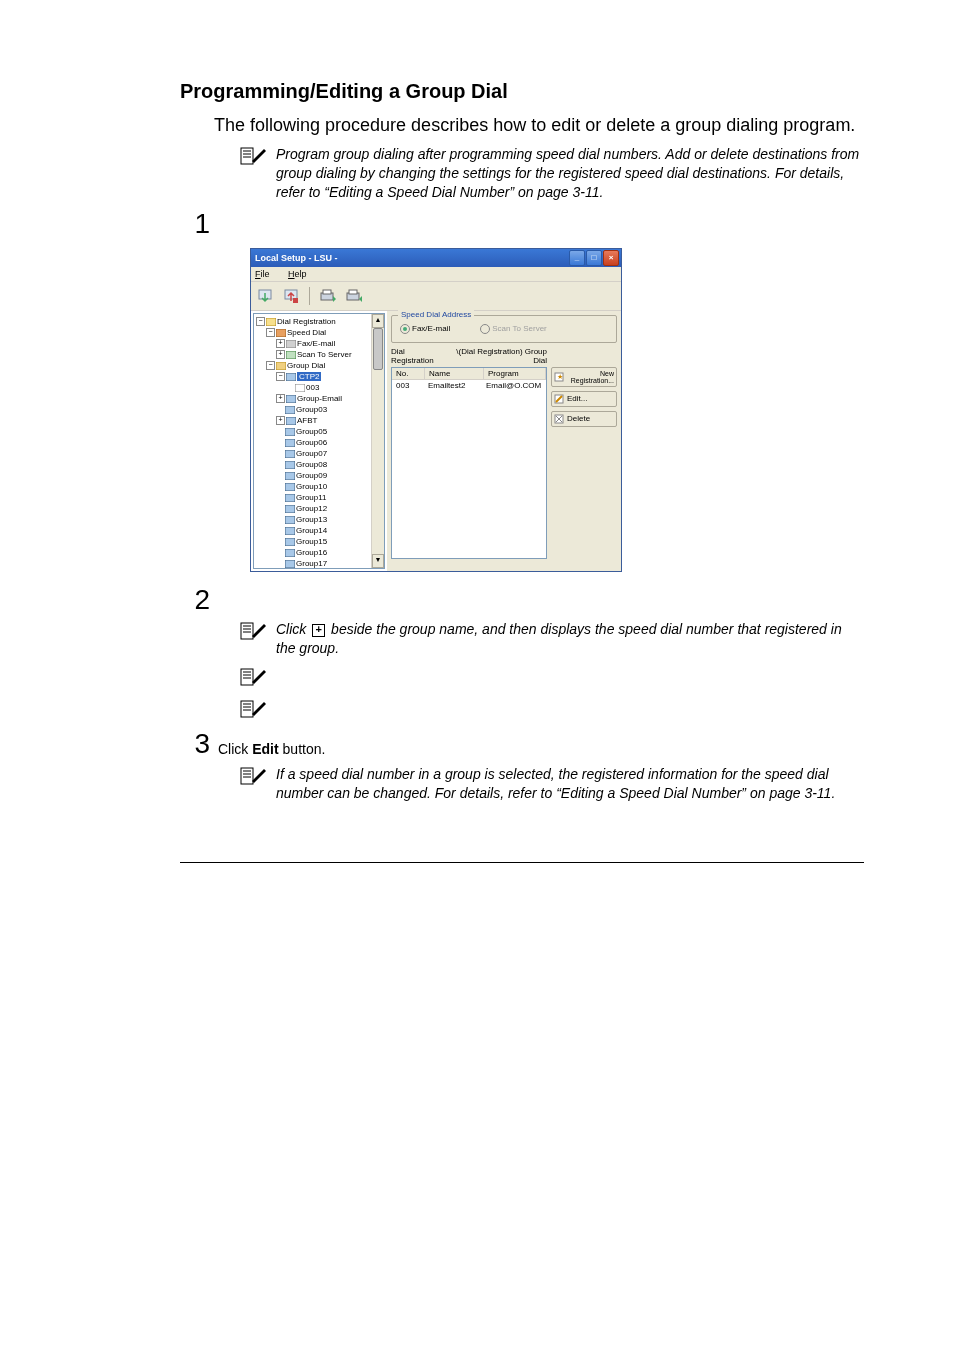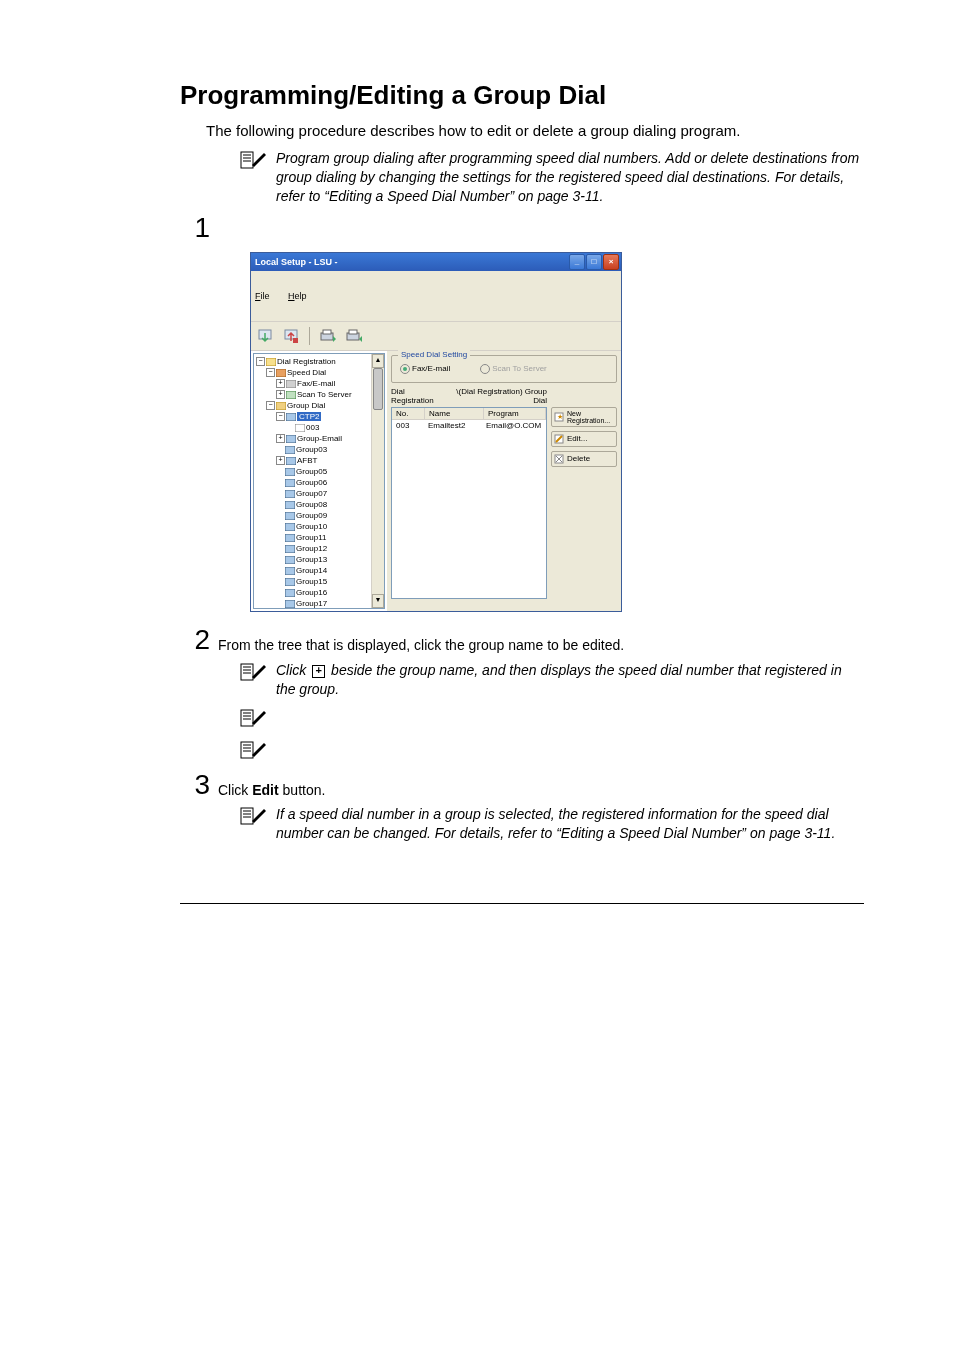--- a/index.html
+++ b/index.html
@@ -7,27 +7,27 @@
     padding: 0;
     font-family: Arial, Helvetica, sans-serif;
     background: #fff;
     color: #000;
     width: 954px;
   }
   .page {
     padding: 80px 90px 60px 180px;
   }
   h2.section-title {
-    font-size: 26px;
+    font-size: 20px;
     font-weight: bold;
     margin: 0 0 10px 0;
   }
   .intro {
-    font-size: 15px;
-    margin: 0 0 8px 26px;
+    font-size: 18px;
+    margin: 0 0 8px 34px;
     line-height: 1.35;
   }
   .note-block {
     display: flex;
     align-items: flex-start;
     margin-left: 60px;
     margin-bottom: 8px;
   }
   .note-icon {
     flex: 0 0 auto;
@@ -112,21 +112,21 @@
     align-items: center;
     justify-content: center;
     font-weight: bold;
   }
   .title-btn.close {
     background: linear-gradient(to bottom, #e87a5a, #c84020);
     border-color: #a03010;
   }
   .menu-bar {
     background: #ece9d8;
-    padding: 20px 4px;
+    padding: 2px 4px;
     font-size: 9px;
     border-bottom: 1px solid #d4d0c8;
   }
   .menu-bar span { margin-right: 8px; }
   .menu-bar span u { text-decoration: underline; }
   .toolbar {
     background: #ece9d8;
     padding: 4px;
     border-bottom: 1px solid #d4d0c8;
     display: flex;
@@ -277,20 +277,21 @@
   .btn-col { width: 66px; display: flex; flex-direction: column; gap: 4px; }
   .win-btn {
     border: 1px solid #aca899;
     background: #ece9d8;
     font-size: 8px;
     padding: 2px 2px;
     display: flex;
     align-items: center;
     gap: 3px;
     border-radius: 2px;
+    text-align: right;
   }
   .win-btn .bi { width: 10px; height: 10px; flex: 0 0 10px; }
   .footer-rule {
     border-top: 1px solid #000;
     margin: 60px 0 6px 0;
   }
   .footer {
     display: flex;
     justify-content: space-between;
     font-size: 16px;
@@ -443,21 +444,21 @@
 
           </div>
           <div class="tree-scroll">
             <div class="arrow up">▲</div>
             <div class="thumb"></div>
             <div class="arrow dn">▼</div>
           </div>
         </div>
         <div class="right-pane">
           <div class="group-box">
-            <div class="legend">Speed Dial Setting</div>
+            <div class="legend">Speed Dial Address</div>
             <div class="radio-row">
               <div class="radio">
                   <span class="radio-dot on"></span>
                   <span>Fax/E-mail</span>
                 </div>
               <div class="radio disabled">
                   <span class="radio-dot"></span>
                   <span>Scan To Server</span>
                 </div>
             </div>
@@ -504,21 +505,20 @@
               </div>
             </div>
           </div>
         </div>
       </div>
     </div>
   </div>
 
   <div class="step">
     <div class="step-num">2</div>
-    <div class="step-text">From the tree that is displayed, click the group name to be edited.</div>
   </div>
 
   <div class="note-block">
     <span class="note-icon">
       <svg width="26" height="18" viewBox="0 0 26 18">
           <rect x="1" y="1" width="12" height="16" fill="none" stroke="#000"></rect>
           <line x1="3" y1="4" x2="11" y2="4" stroke="#000"></line>
           <line x1="3" y1="7" x2="11" y2="7" stroke="#000"></line>
           <line x1="3" y1="10" x2="11" y2="10" stroke="#000"></line>
           <path d="M12 14 L24 2 L26 4 L14 16 Z" fill="#000"></path>

